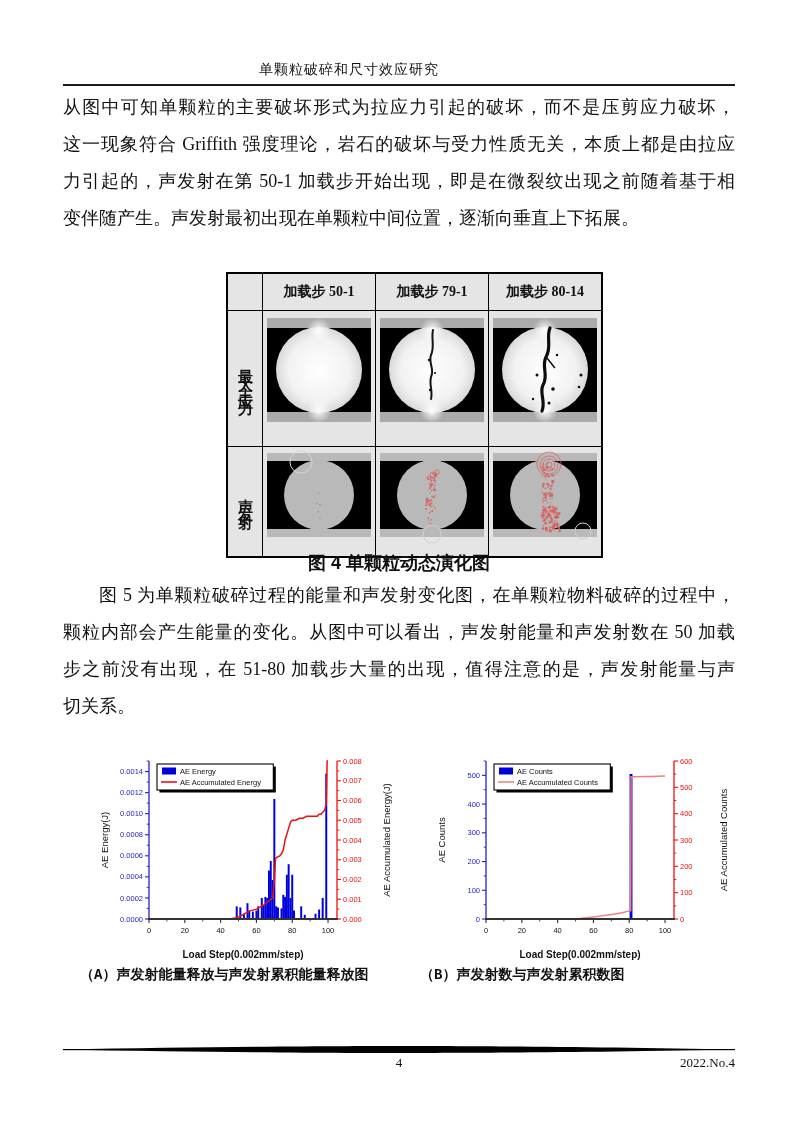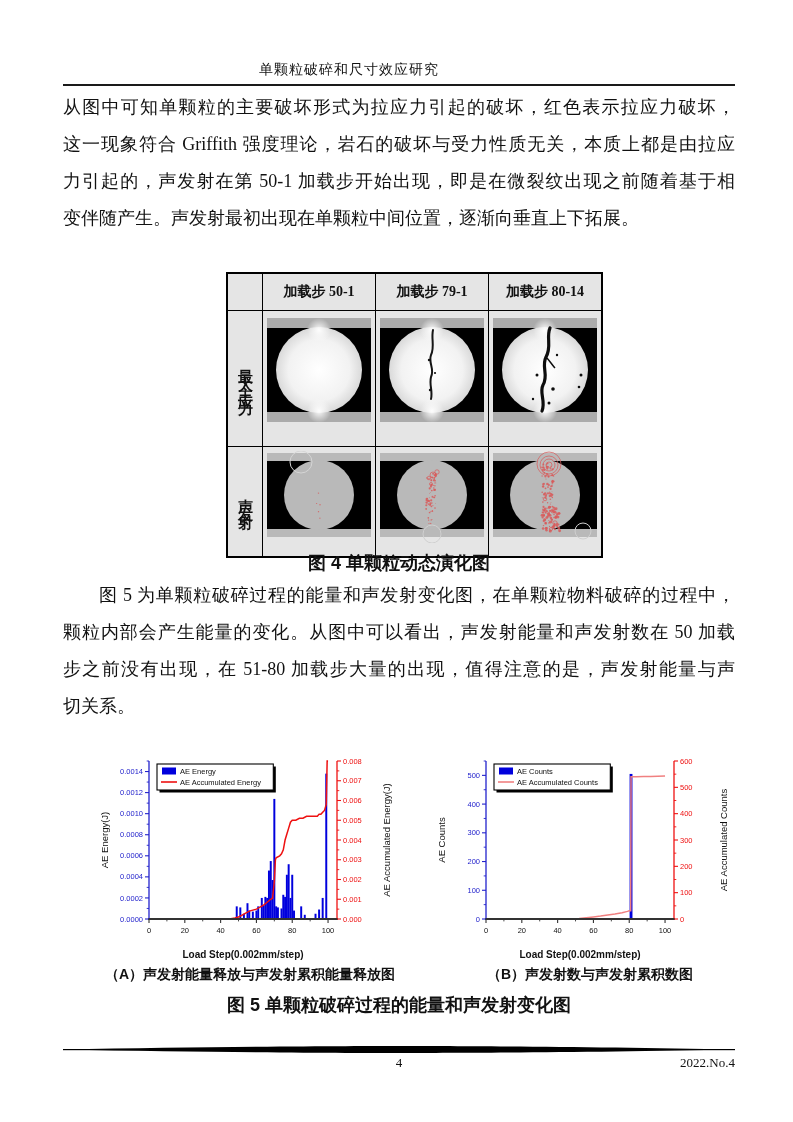--- a/index.html
+++ b/index.html
@@ -23,22 +23,22 @@
   .fig4 td.corner{width:26px;}
   .fig4 td.rl{text-align:center;vertical-align:middle;}
   .vlabel{display:inline-block;writing-mode:vertical-lr;text-orientation:upright;
           letter-spacing:8px;font-weight:700;font-size:15px;}
   .fig4 td.imgcell{vertical-align:top;}
   .fig4 svg{display:block;width:100%;}
   .figcap{position:absolute;left:63px;width:672px;text-align:center;
           font-family:"Liberation Sans","DejaVu Sans",sans-serif;font-weight:700;font-size:18px;}
   .cap4{top:551px;}
   .cap5{top:993px;}
-  .subcap{position:absolute;top:966px;font-family:Liberation Sans, sans-serif;
-          font-weight:700;font-size:14px;text-align:center;width:340px;}
+  .subcap{position:absolute;top:966px;font-family:Liberation Mono, monospace;
+          font-weight:700;font-size:14px;text-align:left;width:340px;}
   .subcapA{left:80px;}
   .subcapB{left:420px;}
   
   .chart{position:absolute;width:300px;height:212px;top:753px;
          font-family:"Liberation Sans","DejaVu Sans",sans-serif;}
   .chartA{left:97px;}
   .chartB{left:434px;}
   
   .footer-rule{position:absolute;top:1045px;left:63px;width:672px;height:9px;}
   .footer-row{position:absolute;top:1055px;left:63px;width:672px;font-size:13px;}
@@ -47,21 +47,21 @@
 </style>
 </head>
 <body>
 
 <div class="page">
 
   <div class="hdr-title">单颗粒破碎和尺寸效应研究</div>
   <div class="hdr-rule"></div>
 
   <div class="para para1">
-    <div class="pline">从图中可知单颗粒的主要破坏形式为拉应力引起的破坏，红色表示拉应力破坏，</div>
+    <div class="pline">从图中可知单颗粒的主要破坏形式为拉应力引起的破坏，而不是压剪应力破坏，</div>
     <div class="pline">这一现象符合 Griffith 强度理论，岩石的破坏与受力性质无关，本质上都是由拉应</div>
     <div class="pline">力引起的，声发射在第 50-1 加载步开始出现，即是在微裂纹出现之前随着基于相</div>
     <div class="pline last">变伴随产生。声发射最初出现在单颗粒中间位置，逐渐向垂直上下拓展。</div>
   </div>
 
   <table class="fig4">
     <colgroup>
         <col style="width:26px">
         <col style="width:104px">
         <col style="width:104px">
@@ -603,21 +603,20 @@
       <rect x="62.5" y="13.5" width="116.3" height="26" fill="#000"></rect>
       <rect x="60" y="11" width="116.3" height="26" fill="#fff" stroke="#000" stroke-width="1.1"></rect>
       <rect x="65" y="14.5" width="14" height="7" fill="#0000dd"></rect>
       <text x="83" y="20.7" font-size="7.5" fill="#111" text-anchor="start" font-family="&quot;Liberation Sans&quot;,&quot;DejaVu Sans&quot;,sans-serif">AE Counts</text>
       <line x1="64" y1="29" x2="80" y2="29" stroke="#f08080" stroke-width="1.6"></line>
       <text x="83" y="31.7" font-size="7.5" fill="#111" text-anchor="start" font-family="&quot;Liberation Sans&quot;,&quot;DejaVu Sans&quot;,sans-serif">AE Accumulated Counts</text>
     </svg>
 
   <div class="subcap subcapA">（A）声发射能量释放与声发射累积能量释放图</div>
   <div class="subcap subcapB">（B）声发射数与声发射累积数图</div>
-  <div class="figcap cap5">图 5 单颗粒破碎过程的能量和声发射变化图</div>
 
   <svg class="footer-rule" viewBox="0 0 672 9" preserveAspectRatio="none">
     <rect x="0" y="4" width="672" height="1.2" fill="#000"></rect>
     <path d="M0,4.5 C150,1.5 300,1 336,1 C380,1 530,1.5 672,4.5 C530,7.5 380,8 336,8 C300,8 150,7.5 0,4.5 Z" fill="#000"></path>
   </svg>
   <div class="footer-row">
     <div class="footer-page">4</div>
     <div class="footer-issue">2022.No.4</div>
   </div>
 

